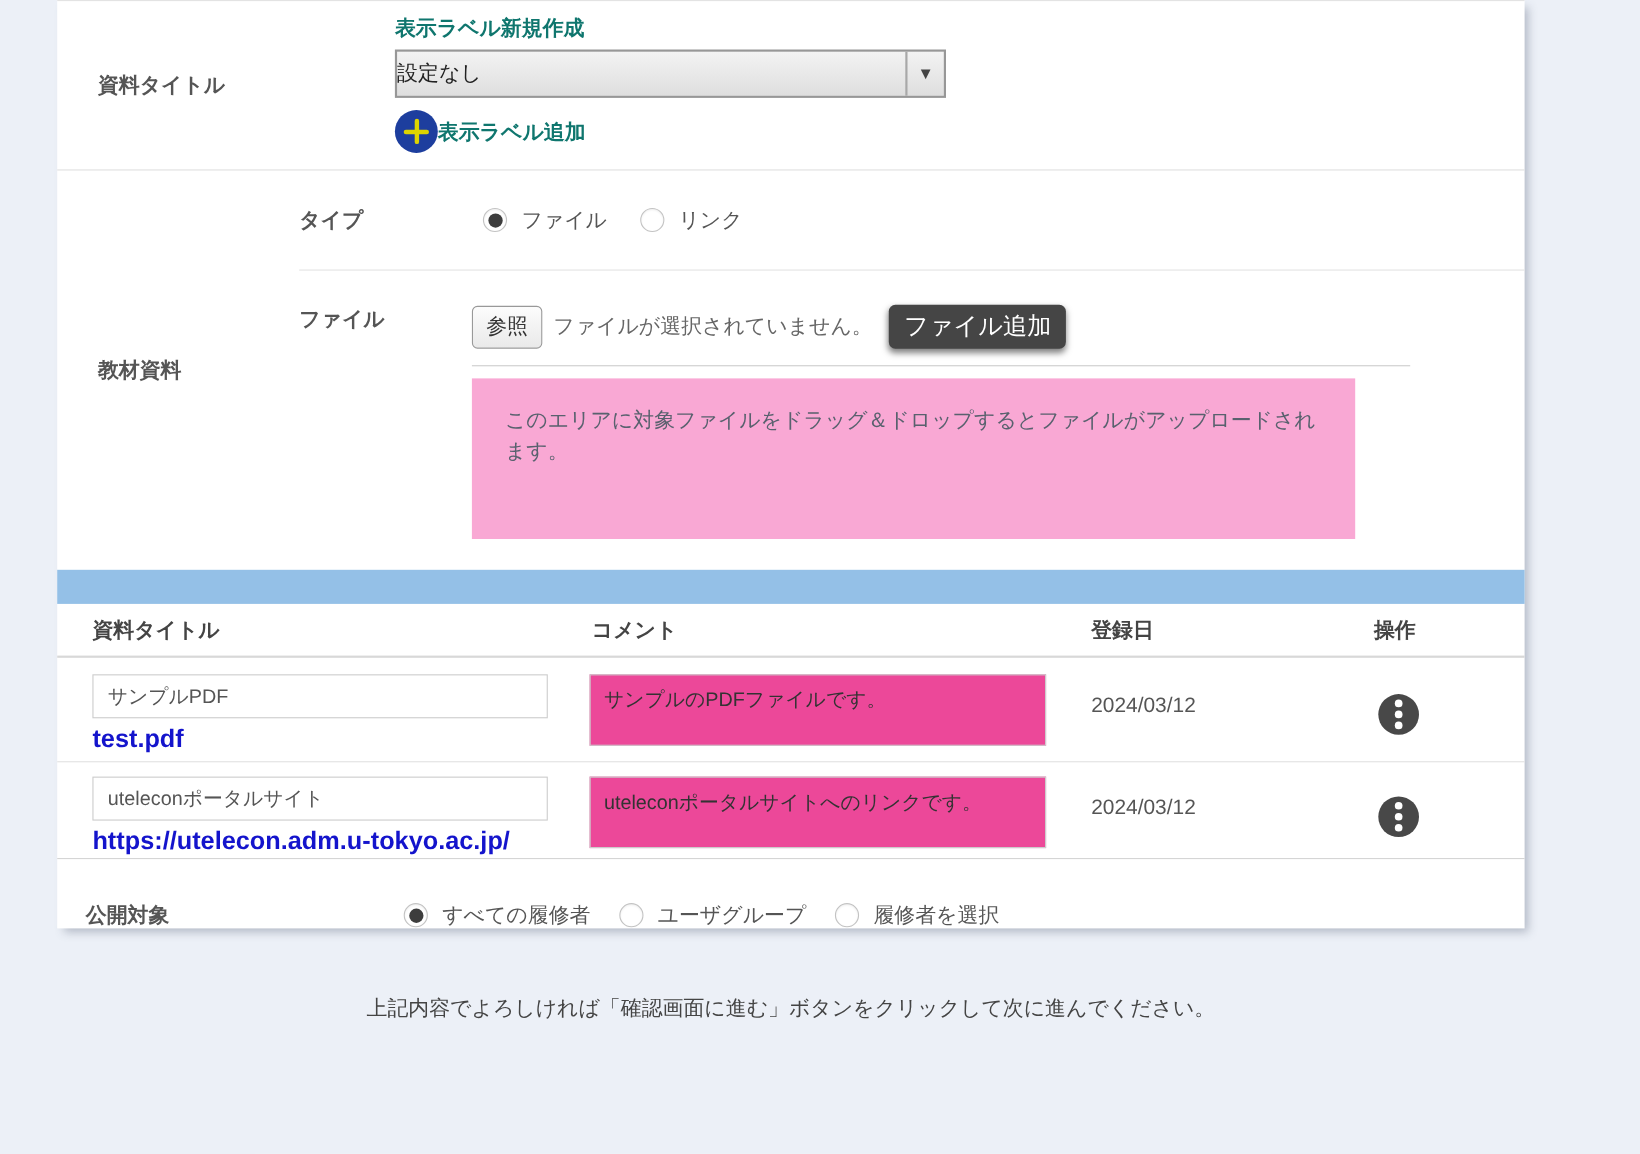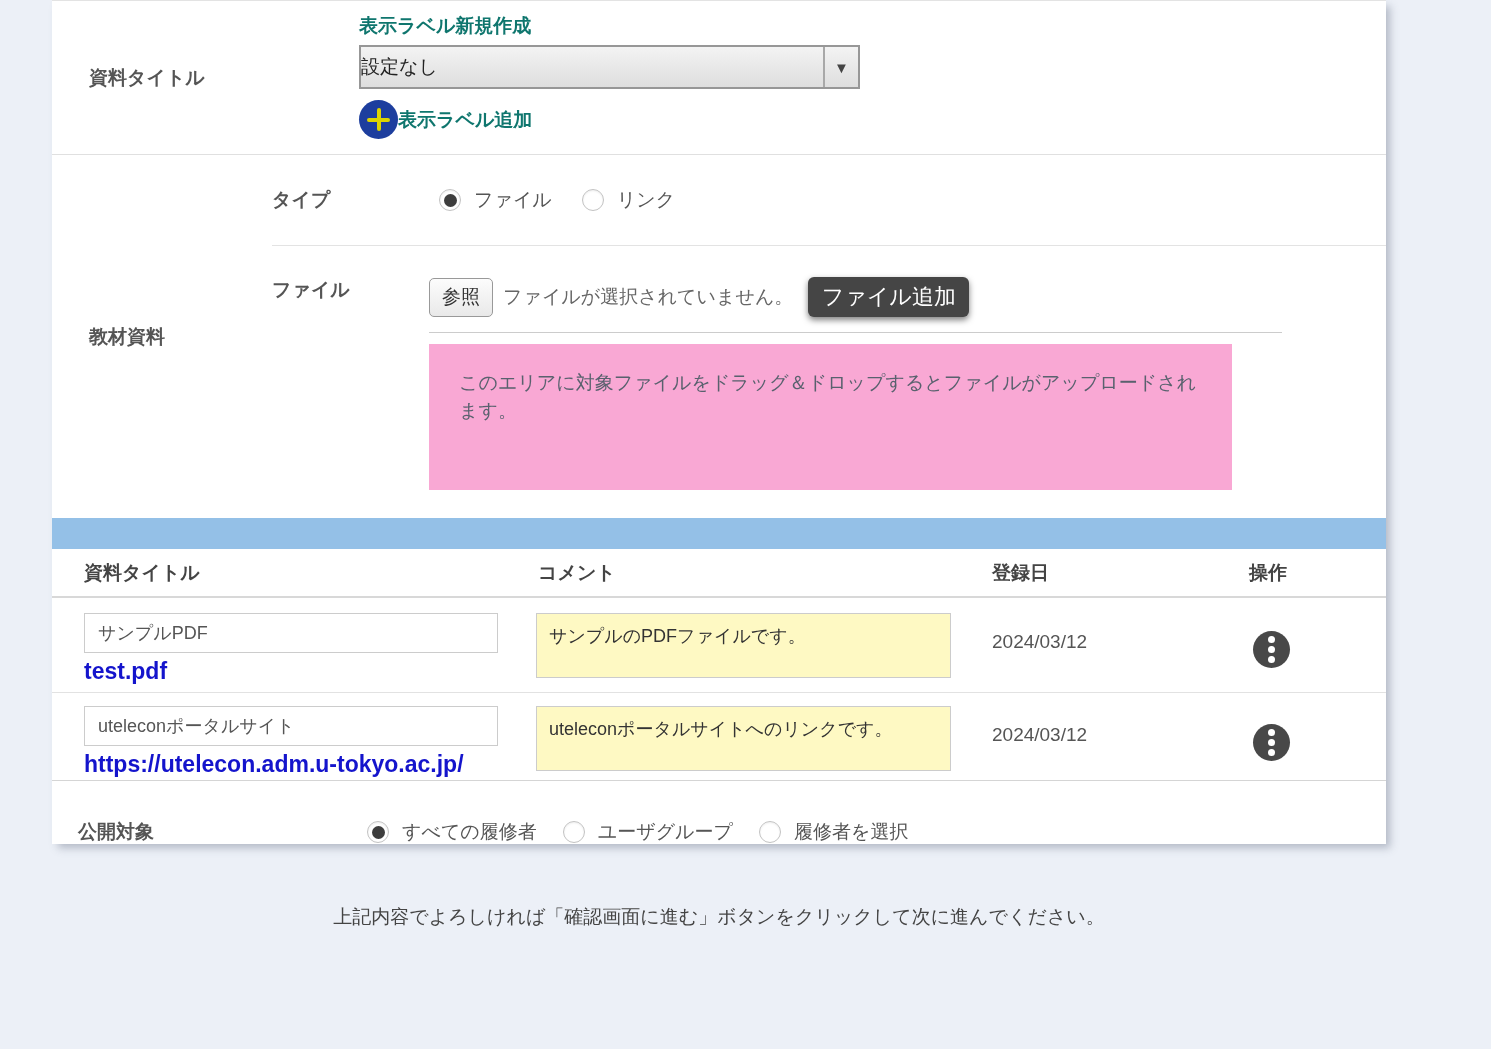--- a/index.html
+++ b/index.html
@@ -114,21 +114,21 @@
   .mat-header .h-actions { padding-left:5px; }
   .mat-row { border-bottom:1px solid #e2e2e2; }
   .mat-row.r1 { height:95px; padding-top:15px; }
   .mat-row.r2 { height:88px; padding-top:13px; border-bottom:1px solid #d5d5d5; }
   .title-input {
     width:414px; height:40px; border:1px solid #ccc; background:#fff;
     font-family:inherit; font-size:18px; color:#555; padding:0 13px;
   }
   .file-link { display:inline-block; margin-top:5px; color:#1414cc; font-weight:bold; font-size:23px; }
   .comment-box {
-    width:415px; height:65px; border:1px solid #ccc; background:#fef9c3;
+    width:415px; height:65px; border:1px solid #ccc; background:#ec4899;
     font-family:inherit; font-size:18px; color:#333; padding:10px 12px;
     resize:none; display:block;
   }
   .cell-date { padding:18px 0 0 2px; color:#555; }
   .cell-actions { padding-top:18px; }
   .kebab-btn {
     margin-left:9px; width:37px; height:37px; border-radius:50%;
     background:#484848; border:none; cursor:pointer;
     display:flex; flex-direction:column; align-items:center; justify-content:center;
   }

